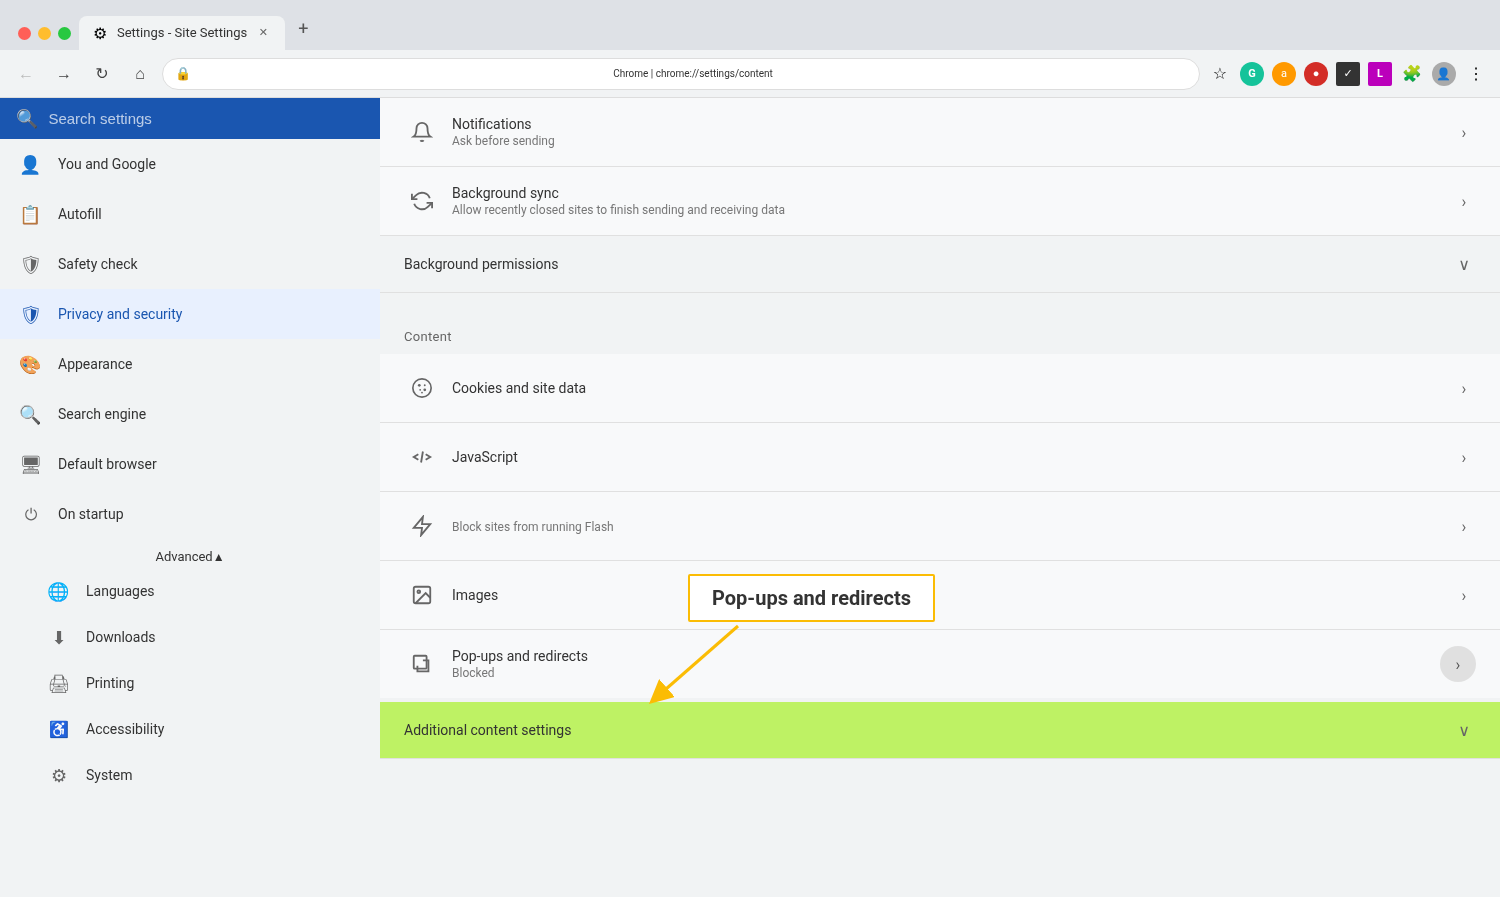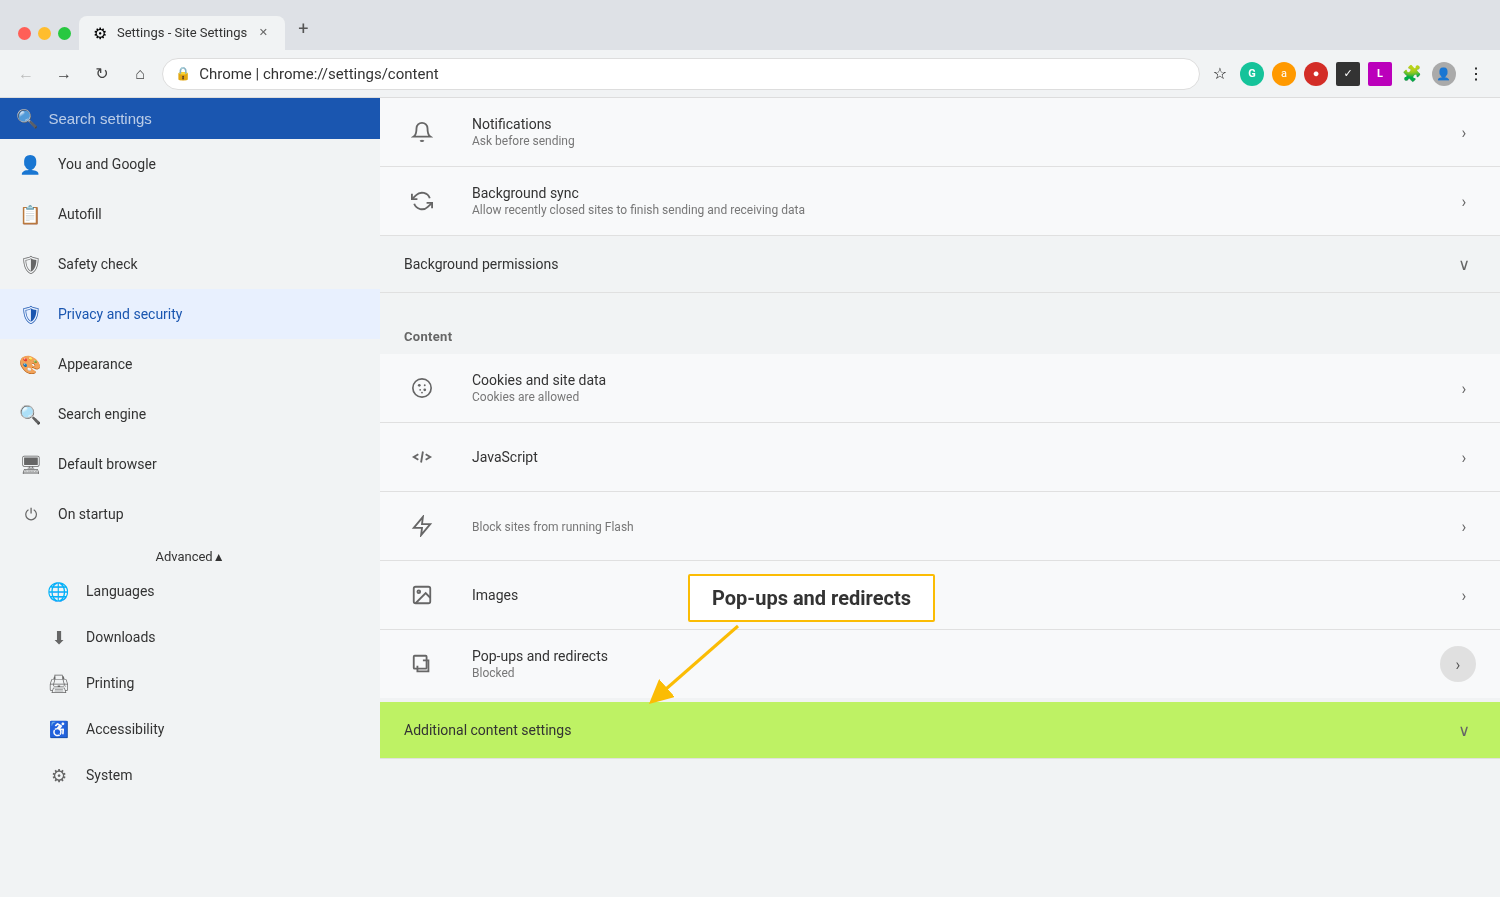--- a/index.html
+++ b/index.html
@@ -19,21 +19,21 @@
     .tab-title { font-size: 13px; color: #333; flex: 1; }
     .tab-close { width: 16px; height: 16px; display: flex; align-items: center; justify-content: center; border-radius: 50%; cursor: pointer; font-size: 11px; color: #666; }
     .new-tab-btn { width: 28px; height: 28px; display: flex; align-items: center; justify-content: center; margin-bottom: 8px; margin-left: 4px; border-radius: 50%; cursor: pointer; color: #555; font-size: 18px; }
 
     
     .nav-bar { height: 48px; background: #f1f3f4; display: flex; align-items: center; padding: 0 10px; gap: 6px; border-bottom: 1px solid #ddd; }
     .nav-btn { width: 32px; height: 32px; display: flex; align-items: center; justify-content: center; border-radius: 50%; cursor: pointer; color: #444; font-size: 16px; }
     .nav-btn.disabled { color: #bbb; cursor: default; }
     .address-bar { flex: 1; height: 32px; background: #fff; border-radius: 16px; display: flex; align-items: center; padding: 0 12px; gap: 8px; border: 1px solid #ddd; }
     .address-lock { color: #666; font-size: 13px; }
-    .address-text { font-size: 15px; color: #333; flex: 1; }
+    .address-text { font-size: 10px; color: #333; flex: 1; text-align: center; }
     .address-text span.domain { color: #333; }
     .nav-actions { display: flex; align-items: center; gap: 4px; }
     .nav-action-btn { width: 28px; height: 28px; display: flex; align-items: center; justify-content: center; cursor: pointer; }
     .ext-icon { width: 24px; height: 24px; border-radius: 4px; display: flex; align-items: center; justify-content: center; font-size: 13px; }
 
     
     .main-content { display: flex; flex: 1; overflow: hidden; }
 
     
     .sidebar { width: 380px; background: #f1f3f4; overflow-y: auto; padding-top: 0; }
@@ -46,30 +46,30 @@
     .sidebar-item.active { color: #1a56b0; background: #e8f0fe; }
     .sidebar-item .item-icon { width: 22px; height: 22px; display: flex; align-items: center; justify-content: center; font-size: 18px; color: #666; flex-shrink: 0; }
     .sidebar-item.active .item-icon { color: #1a56b0; }
     .sidebar-item .item-label { font-size: 14px; }
 
     .sidebar-section { padding: 10px 20px 4px 20px; font-size: 13px; color: #333; display: flex; align-items: center; justify-content: center; cursor: pointer; }
     .sidebar-section .chevron { font-size: 12px; }
     .sidebar-sub-item { display: flex; align-items: center; gap: 16px; padding: 12px 20px 12px 48px; cursor: pointer; color: #333; font-size: 14px; }
     .sidebar-sub-item .item-icon { width: 22px; height: 22px; display: flex; align-items: center; justify-content: center; font-size: 18px; color: #666; flex-shrink: 0; }
 
-    .settings-row { display: flex; align-items: center; padding: 16px 24px; background: #f8f9fa; border-bottom: 1px solid #e0e0e0; cursor: pointer; gap: 32px; }
+    .settings-row { display: flex; align-items: center; padding: 16px 24px; background: #f8f9fa; border-bottom: 1px solid #e0e0e0; cursor: pointer; gap: 12px; }
     .row-icon { width: 36px; height: 36px; display: flex; align-items: center; justify-content: center; flex-shrink: 0; }
     .row-icon svg, .row-icon span { font-size: 20px; color: #666; }
     .row-text { flex: 1; }
     .row-title { font-size: 14px; color: #333; font-weight: 400; }
     .row-subtitle { font-size: 12px; color: #777; margin-top: 2px; }
     .row-chevron { font-size: 16px; color: #666; width: 24px; height: 24px; display: flex; align-items: center; justify-content: center; }
     .row-chevron-btn { width: 36px; height: 36px; border-radius: 50%; background: #e0e0e0; display: flex; align-items: center; justify-content: center; color: #555; font-size: 16px; }
 
-    .section-header { padding: 20px 24px 10px 24px; font-size: 13px; color: #666; font-weight: 700; letter-spacing: 0.3px; background: #f1f3f4; }
+    .section-header { padding: 20px 24px 10px 24px; font-size: 13px; color: #666; font-weight: 400; letter-spacing: 0.3px; background: #f1f3f4; }
 
     .content-wrapper { position: relative; flex: 1; overflow-y: auto; background: #f1f3f4; }
   </style>
 </head>
 <body>
 
 <div class="browser-frame">
 
   <div class="title-bar">
     <div class="traffic-lights">
@@ -255,21 +255,20 @@
             <circle cx="12" cy="12" r="10"></circle>
             <circle cx="9" cy="9" r="1.5" fill="#666" stroke="none"></circle>
             <circle cx="15" cy="9" r="1" fill="#666" stroke="none"></circle>
             <circle cx="10" cy="14" r="1" fill="#666" stroke="none"></circle>
             <circle cx="15" cy="14" r="1.5" fill="#666" stroke="none"></circle>
             <circle cx="12" cy="17" r="1" fill="#666" stroke="none"></circle>
           </svg>
         </div>
         <div class="row-text">
           <div class="row-title">Cookies and site data</div>
-          <div class="row-subtitle">Cookies are allowed</div>
         </div>
         <div class="row-chevron">›</div>
       </div>
 
       <div class="settings-row">
         <div class="row-icon">
           <svg width="22" height="22" viewBox="0 0 24 24" fill="none" stroke="#666" stroke-width="2">
             <polyline points="8 9 3 12 8 15"></polyline>
               <polyline points="16 9 21 12 16 15"></polyline>
             <line x1="13" y1="6" x2="11" y2="18"></line>

